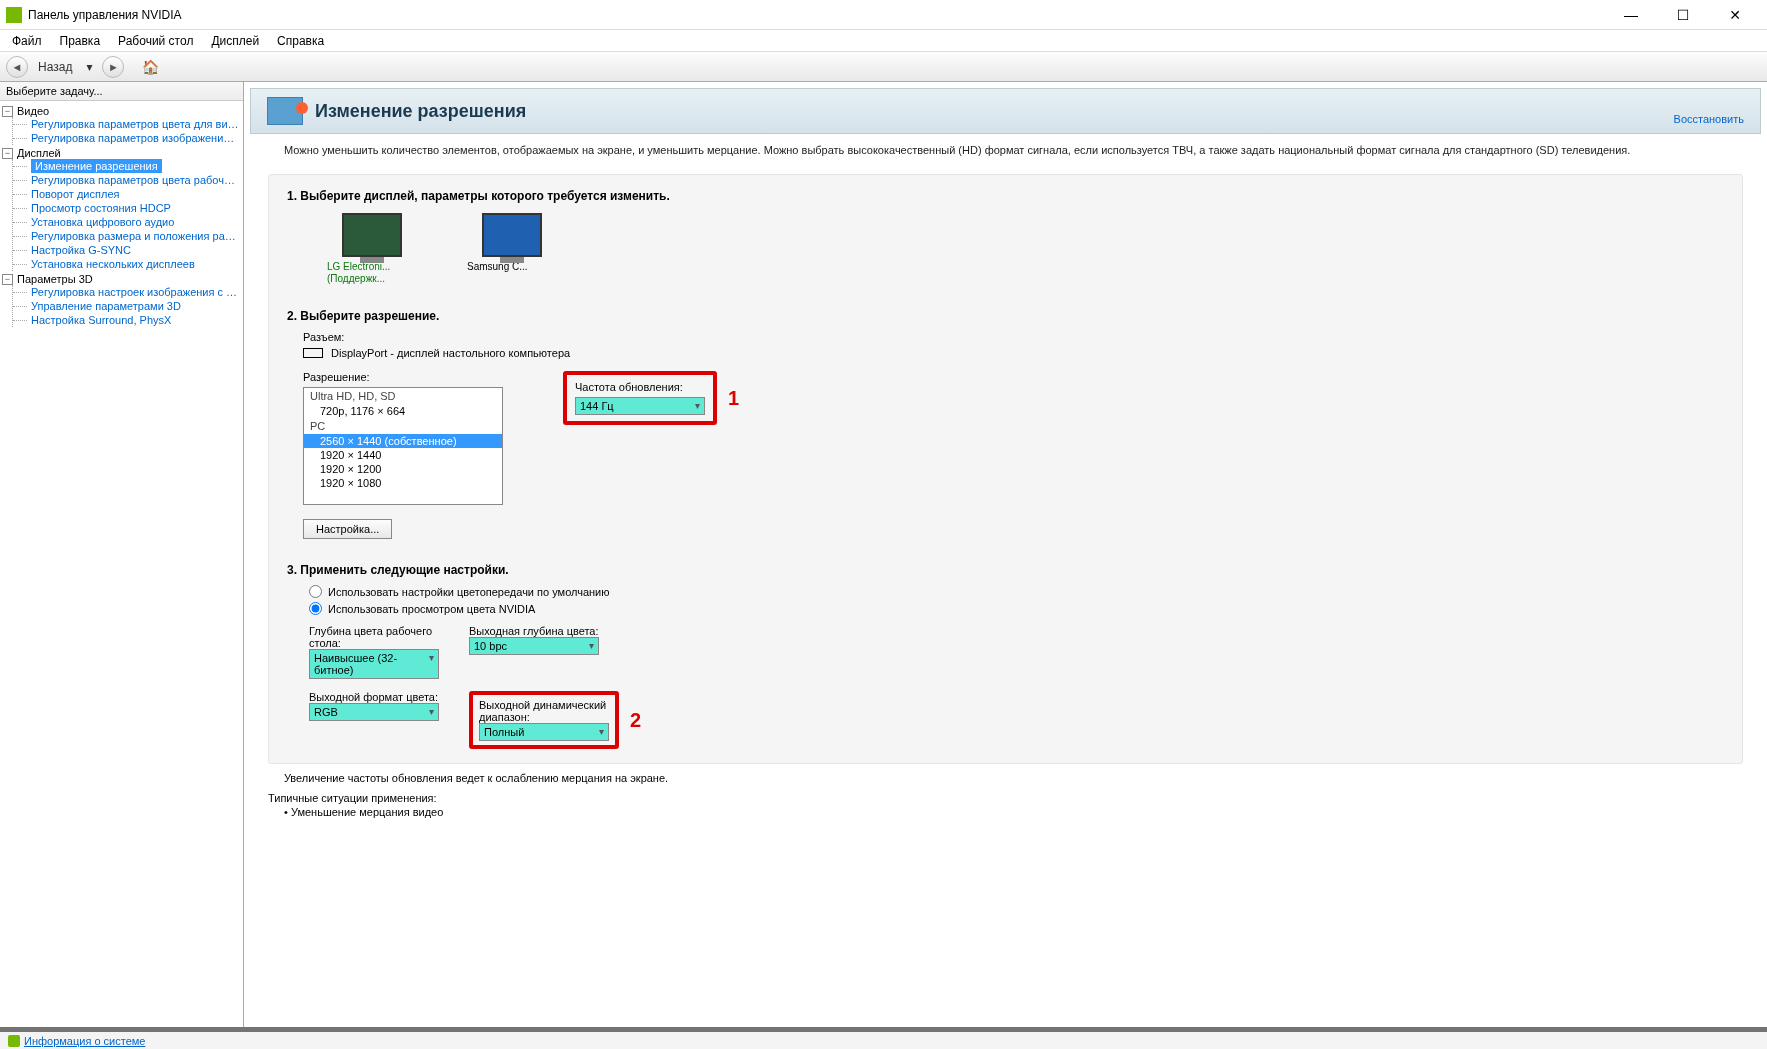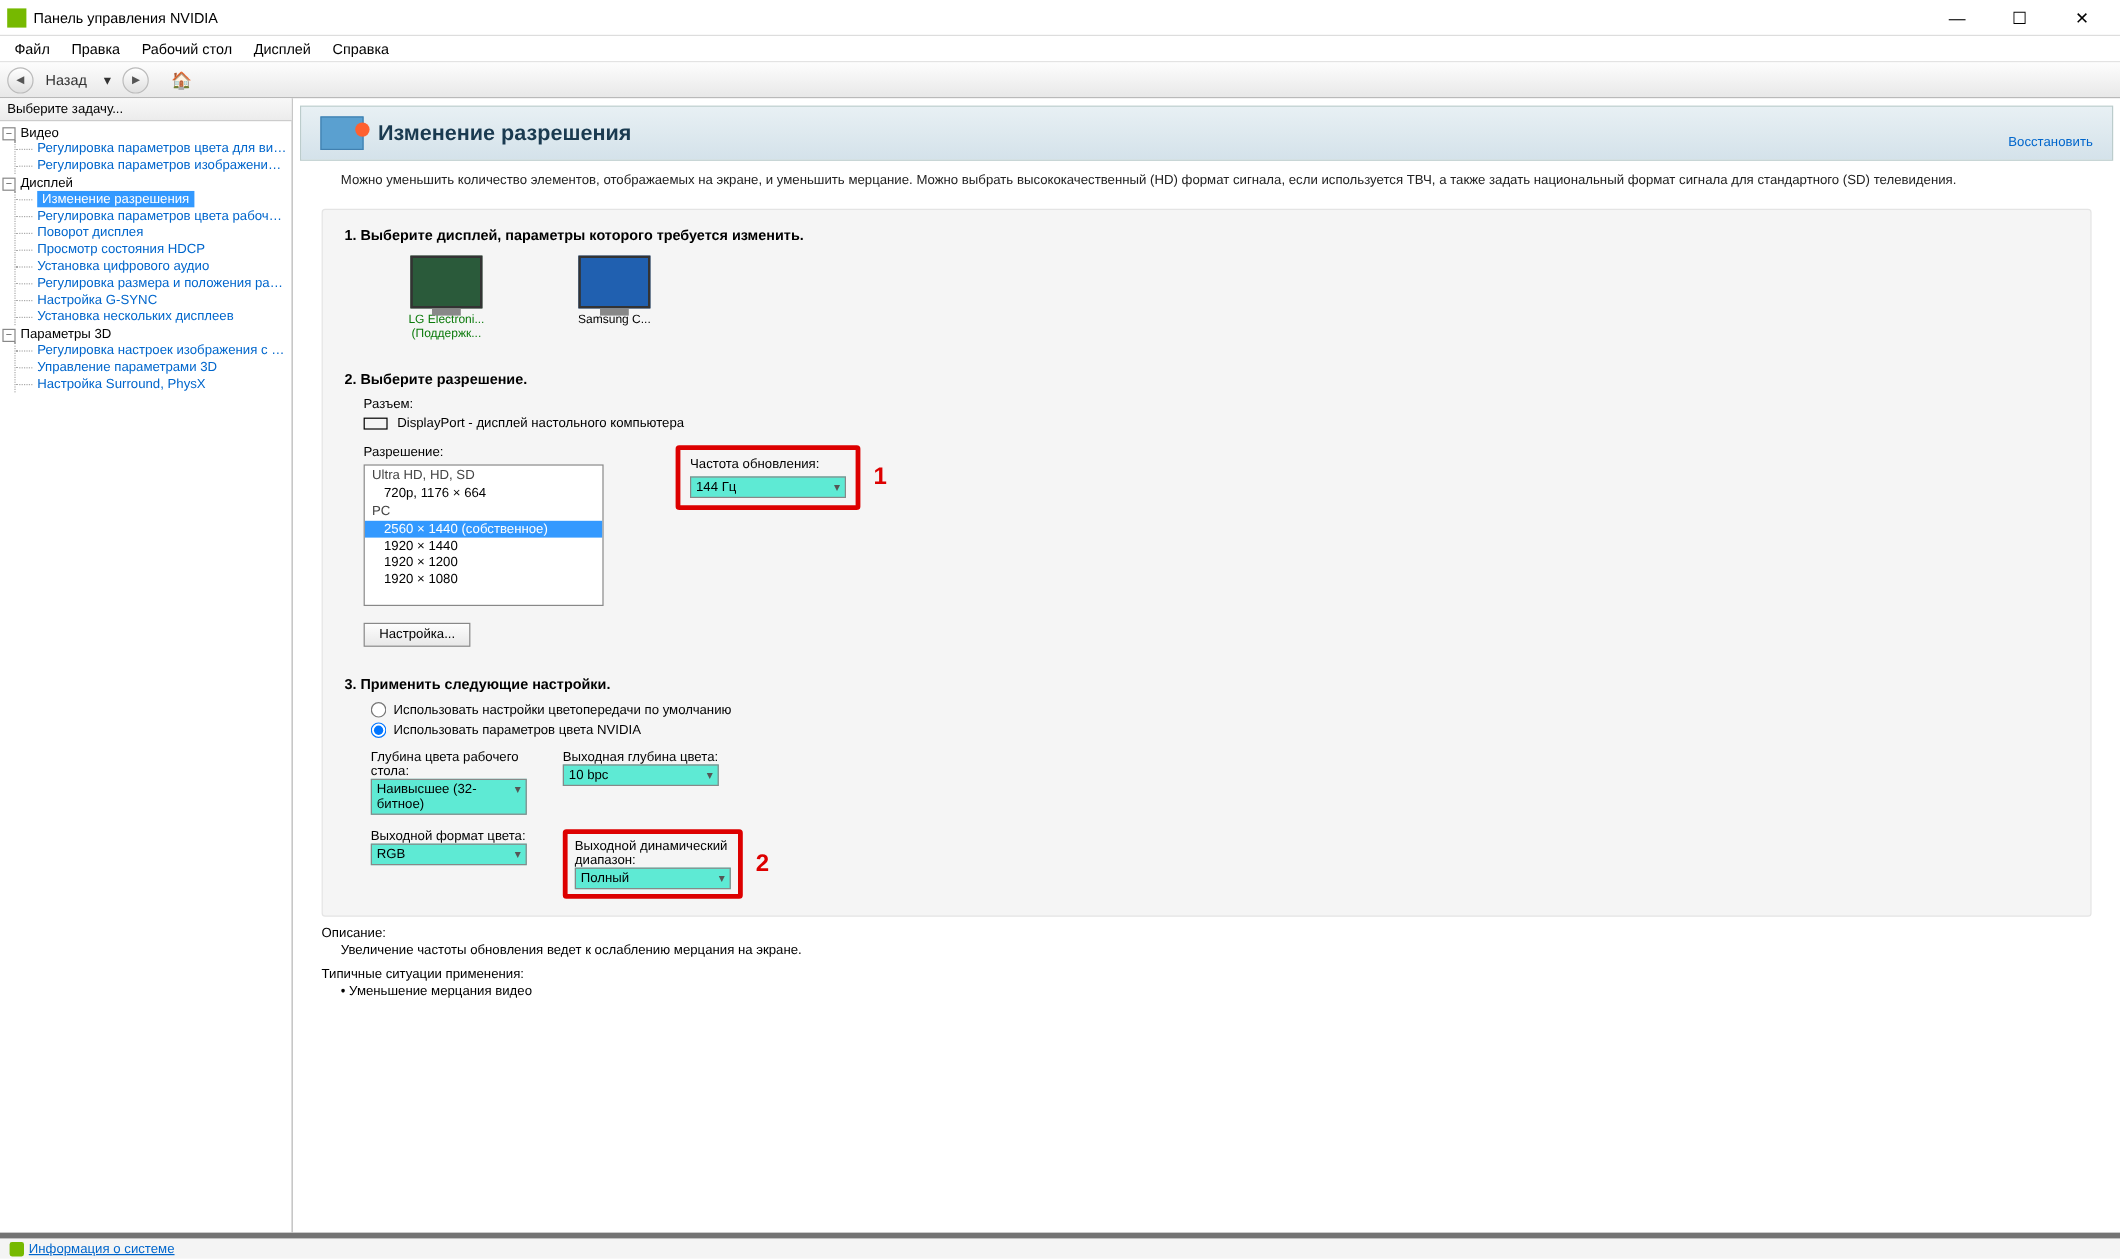--- a/index.html
+++ b/index.html
@@ -31,21 +31,21 @@
 .page-header { display: flex; align-items: center; padding: 8px 16px; border: 1px solid #bcc; background: linear-gradient(#e8f0f4,#d4e2ea); margin: 6px 6px 0 6px; }
 .page-header .hicon { width: 36px; height: 28px; background: #5aa0d0; border: 1px solid #4080b0; margin-right: 12px; position: relative; }
 .page-header .hicon::after { content: ""; position: absolute; right: -6px; top: 4px; width: 12px; height: 12px; background: #ff6030; border-radius: 50%; }
 .page-header h1 { font-size: 18px; font-weight: 600; color: #1a3a50; flex: 1; }
 .restore-link { font-size: 11px; color: #0066cc; cursor: pointer; align-self: flex-end; }
 .desc { padding: 10px 40px; font-size: 11px; color: #222; }
 .panel { margin: 8px 24px; padding: 14px 18px; background: #f5f5f5; border: 1px solid #e4e4e4; border-radius: 3px; }
 .step-title { font-size: 12px; font-weight: bold; margin-bottom: 10px; }
 .step-title2 { font-size: 12px; font-weight: bold; margin: 24px 0 8px; }
 .displays { display: flex; gap: 50px; margin: 10px 0 10px 40px; }
-.disp { text-align: center; width: 90px; cursor: pointer; }
+.disp { text-align: left; width: 90px; cursor: pointer; }
 .monitor { width: 60px; height: 44px; margin: 0 auto 4px; border: 2px solid #333; background: #2a5a3a; position: relative; }
 .monitor.blue { background: #2060b0; }
 .monitor::after { content: ""; position: absolute; bottom: -8px; left: 50%; transform: translateX(-50%); width: 24px; height: 6px; background: #888; }
 .disp-label { font-size: 10px; color: #0b7a0b; line-height: 1.2; }
 .disp-label.black { color: #000; }
 .sublabel { font-size: 11px; margin: 6px 0 2px 16px; }
 .port-row { display: flex; align-items: center; margin: 4px 0 12px 16px; gap: 8px; font-size: 11px; }
 .port-icon { width: 20px; height: 10px; border: 1px solid #000; display: inline-block; }
 .res-row { display: flex; gap: 60px; margin-left: 16px; align-items: flex-start; }
 .res-col .col-label { font-size: 11px; margin-bottom: 4px; }
@@ -195,21 +195,21 @@
 
       <div class="btn">Настройка...</div>
 
       <div class="step-title2">3. Применить следующие настройки.</div>
       <div class="radio-row">
         <input type="radio" name="cs" style="">
         <span>Использовать настройки цветопередачи по умолчанию</span>
       </div>
       <div class="radio-row">
         <input type="radio" name="cs" checked="" style="">
-        <span>Использовать параметров цвета NVIDIA</span>
+        <span>Использовать просмотром цвета NVIDIA</span>
       </div>
 
       <div class="color-grid">
         <div>
           <div class="cg-label">Глубина цвета рабочего стола:</div>
           <div class="combo"><span>Наивысшее (32-битное)</span></div>
         </div>
         <div>
           <div class="cg-label">Выходная глубина цвета:</div>
           <div class="combo"><span>10 bpc</span></div>
@@ -222,21 +222,20 @@
           <div class="red-box" style="padding:4px 6px;">
             <div class="cg-label">Выходной динамический диапазон:</div>
             <div class="combo"><span>Полный</span></div>
             <span class="annot">2</span>
           </div>
         </div>
       </div>
     </div>
 
     <div class="desc-block">
-      <div class="dt">Описание:</div>
       <div class="dd">Увеличение частоты обновления ведет к ослаблению мерцания на экране.</div>
     </div>
     <div class="desc-block">
       <div class="dt">Типичные ситуации применения:</div>
       <div class="dd">• <span>Уменьшение мерцания видео</span></div>
     </div>
   </div>
 </div>
 
 <div class="statusbar">

